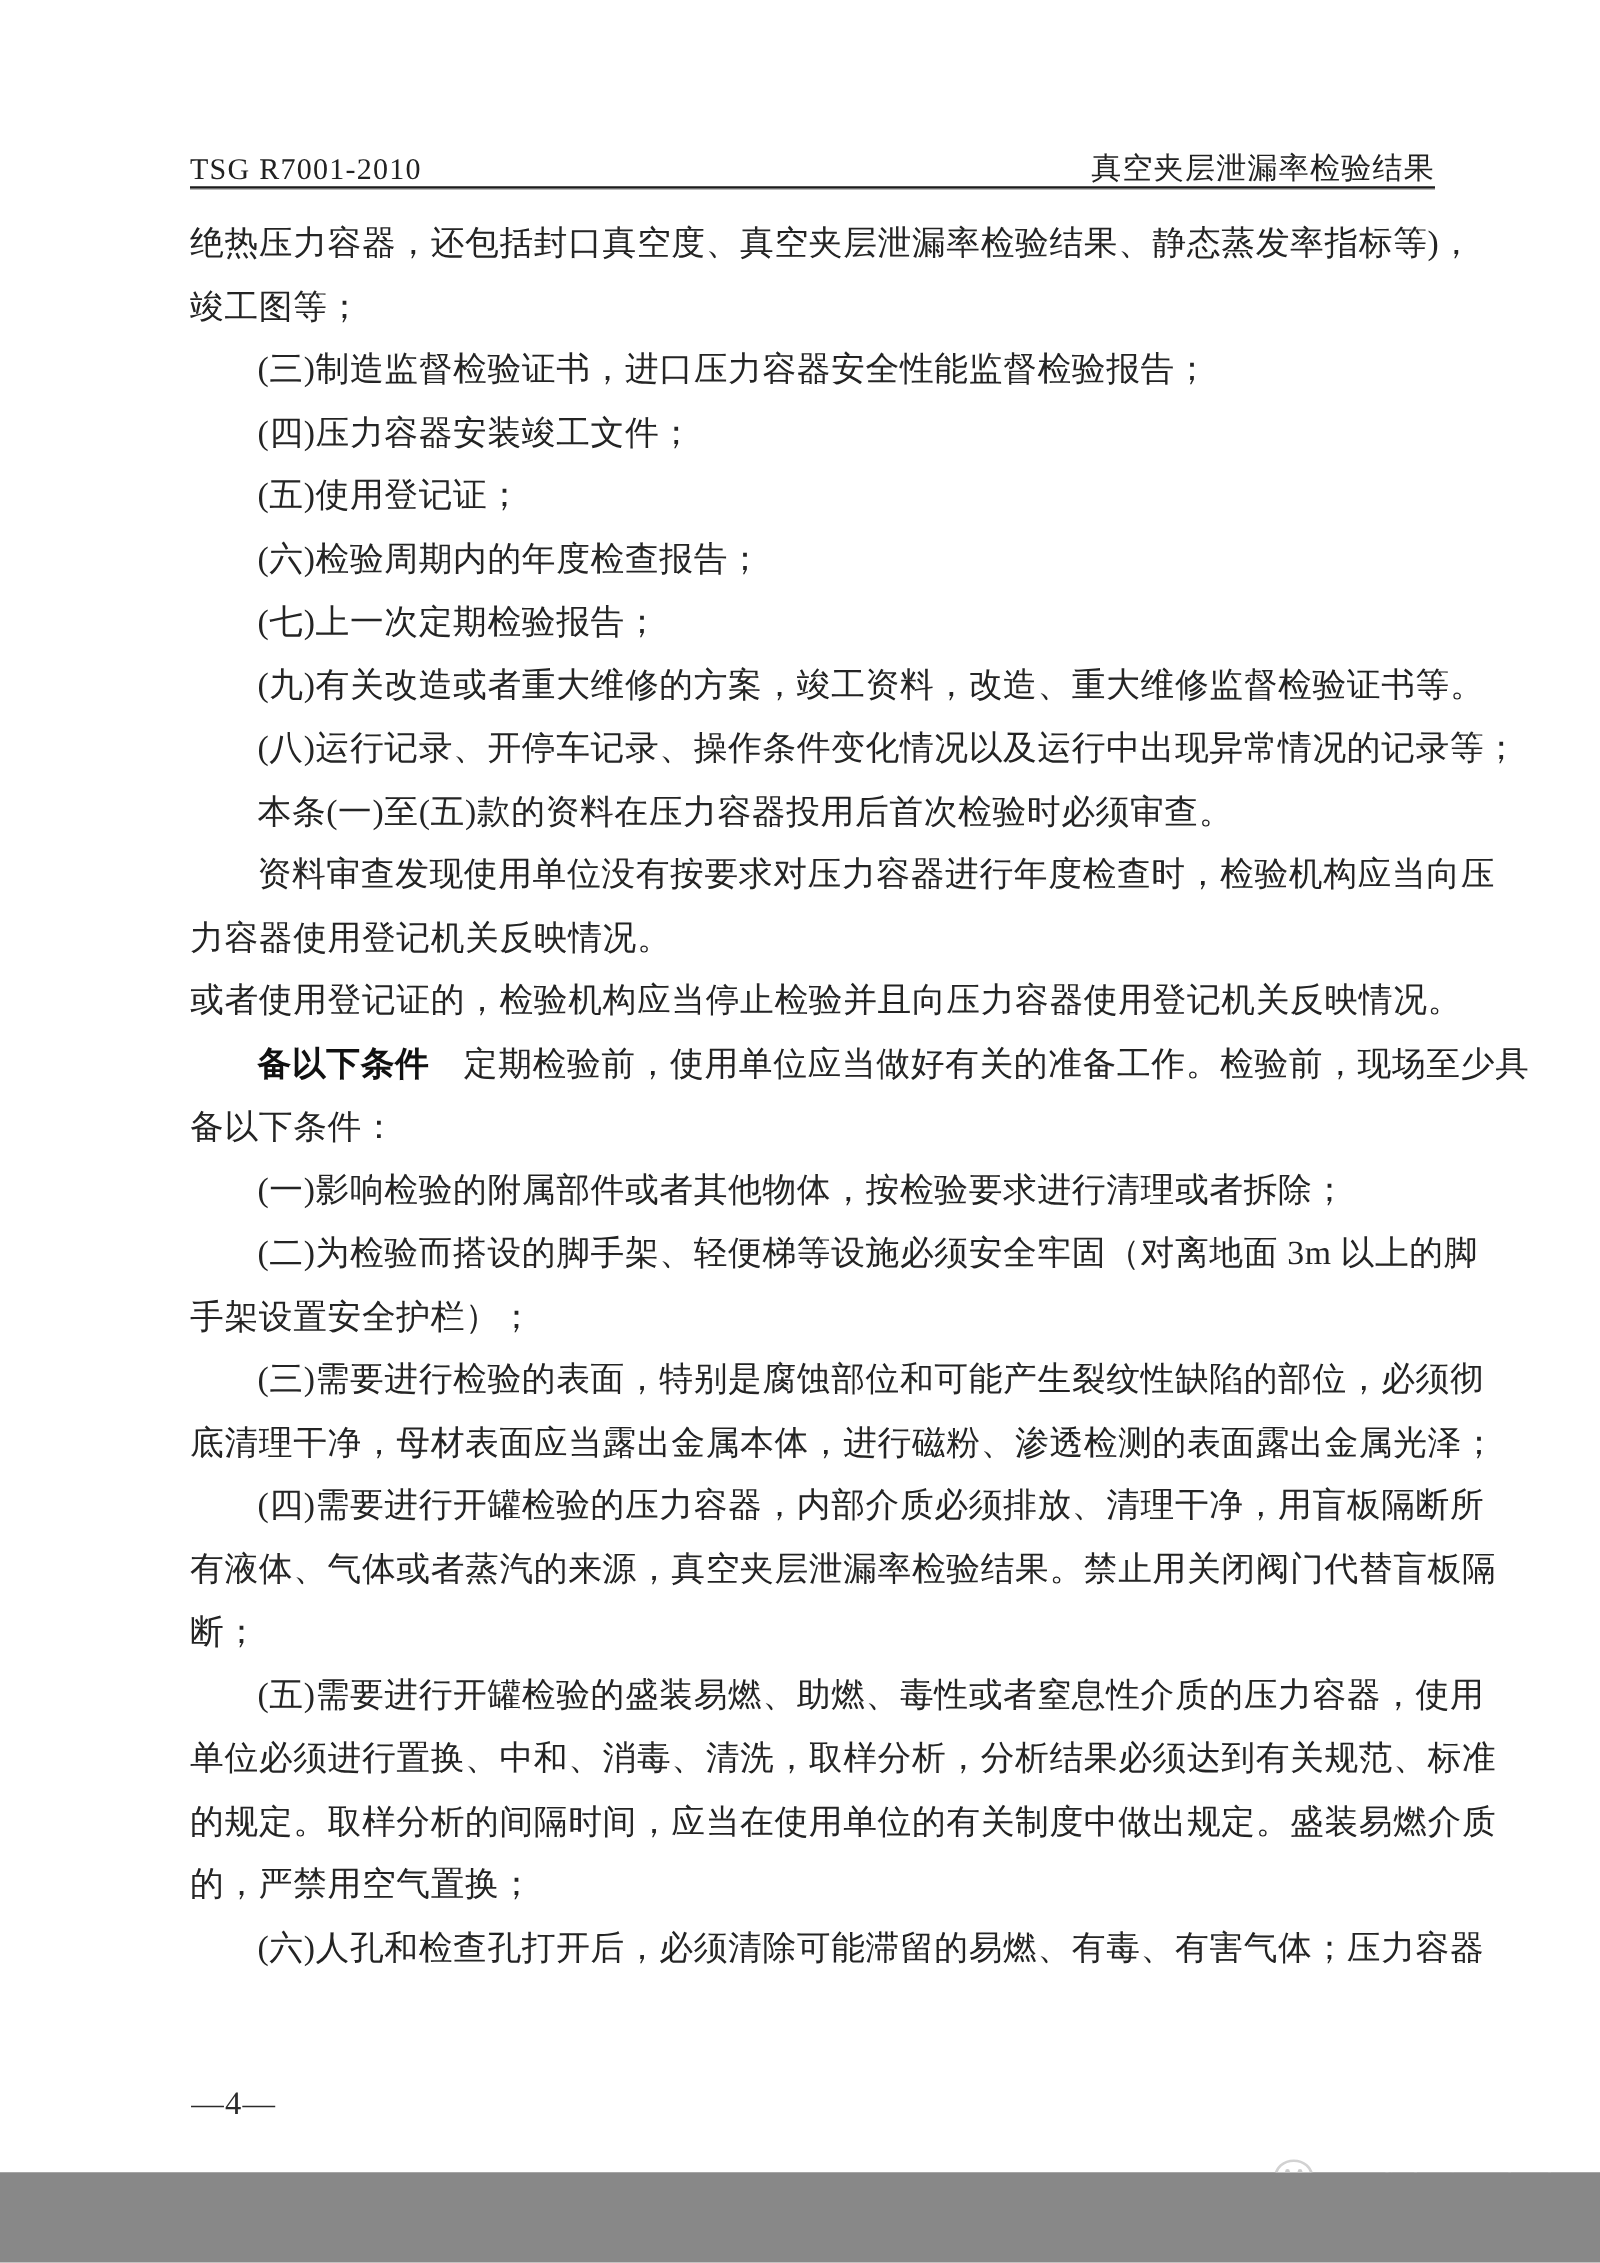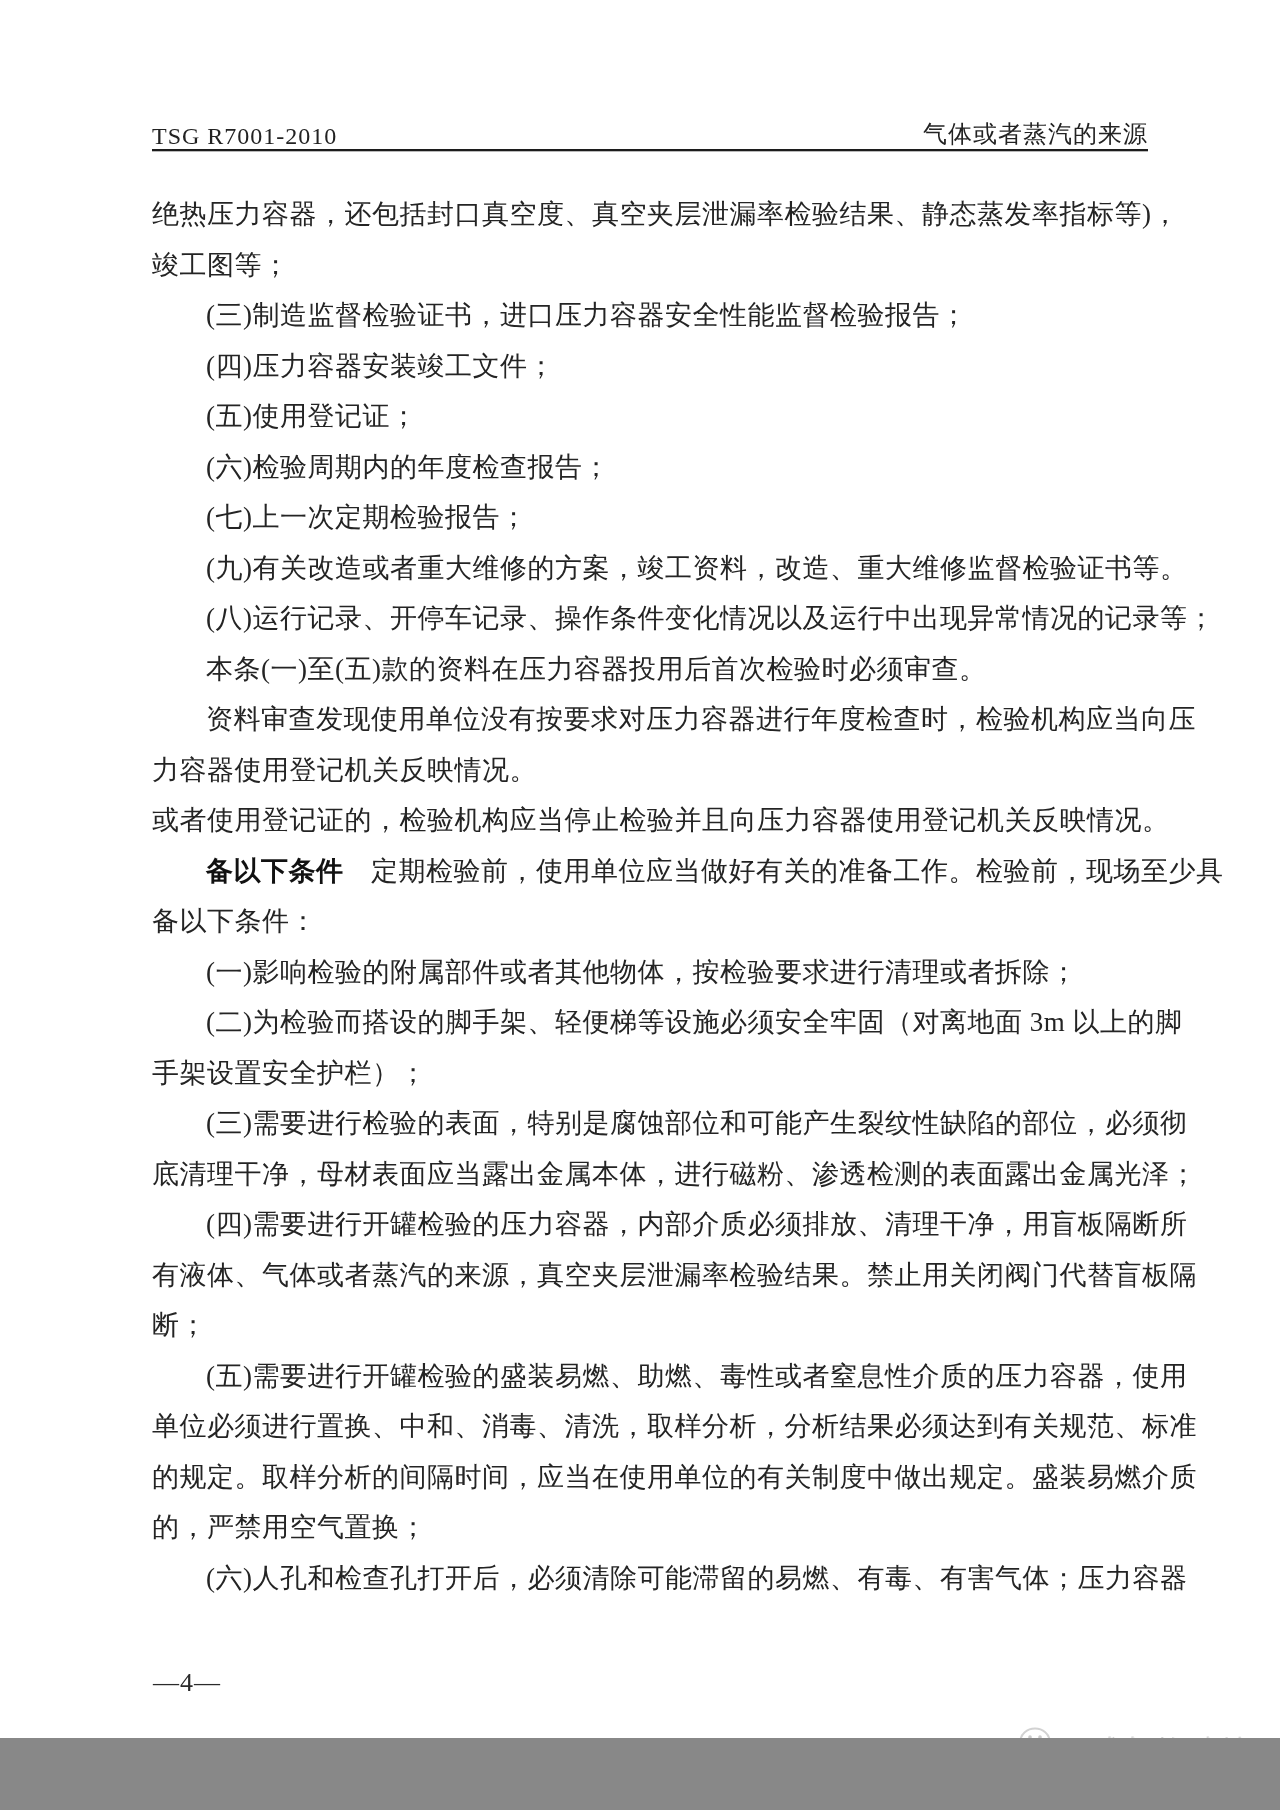--- a/index.html
+++ b/index.html
@@ -31,21 +31,21 @@
     left: 152px;
     right: 132px;
     top: 149px;
     height: 0;
     border-top: 2px solid #1c1c1c;
     border-bottom: 1px solid #b9b9b9;
   }
   .doc-body {
     position: absolute;
     left: 152px;
-    top: 189px;
+    top: 169px;
     width: 1000px;
     font-size: 27px;
     line-height: 50.5px;
   }
   .line {
     white-space: pre;
     letter-spacing: 0.5px;
   }
   .line.indent { padding-left: 54px; }
   .line b { font-weight: bold; color: #111; }
@@ -73,21 +73,21 @@
     white-space: nowrap;
   }
 </style>
 </head>
 <body>
 
 <div class="page">
 
   <div class="header">
     <span class="code">TSG R7001-2010</span>
-    <span class="title">气体或者蒸汽的来源</span>
+    <span class="title">真空夹层泄漏率检验结果</span>
   </div>
 
   <div class="header-rule"></div>
 
   <div class="doc-body">
       <div class="line">绝热压力容器，还包括封口真空度、真空夹层泄漏率检验结果、静态蒸发率指标等)，</div>
       <div class="line">竣工图等；</div>
       <div class="line indent">(三)制造监督检验证书，进口压力容器安全性能监督检验报告；</div>
       <div class="line indent">(四)压力容器安装竣工文件；</div>
       <div class="line indent">(五)使用登记证；</div>

